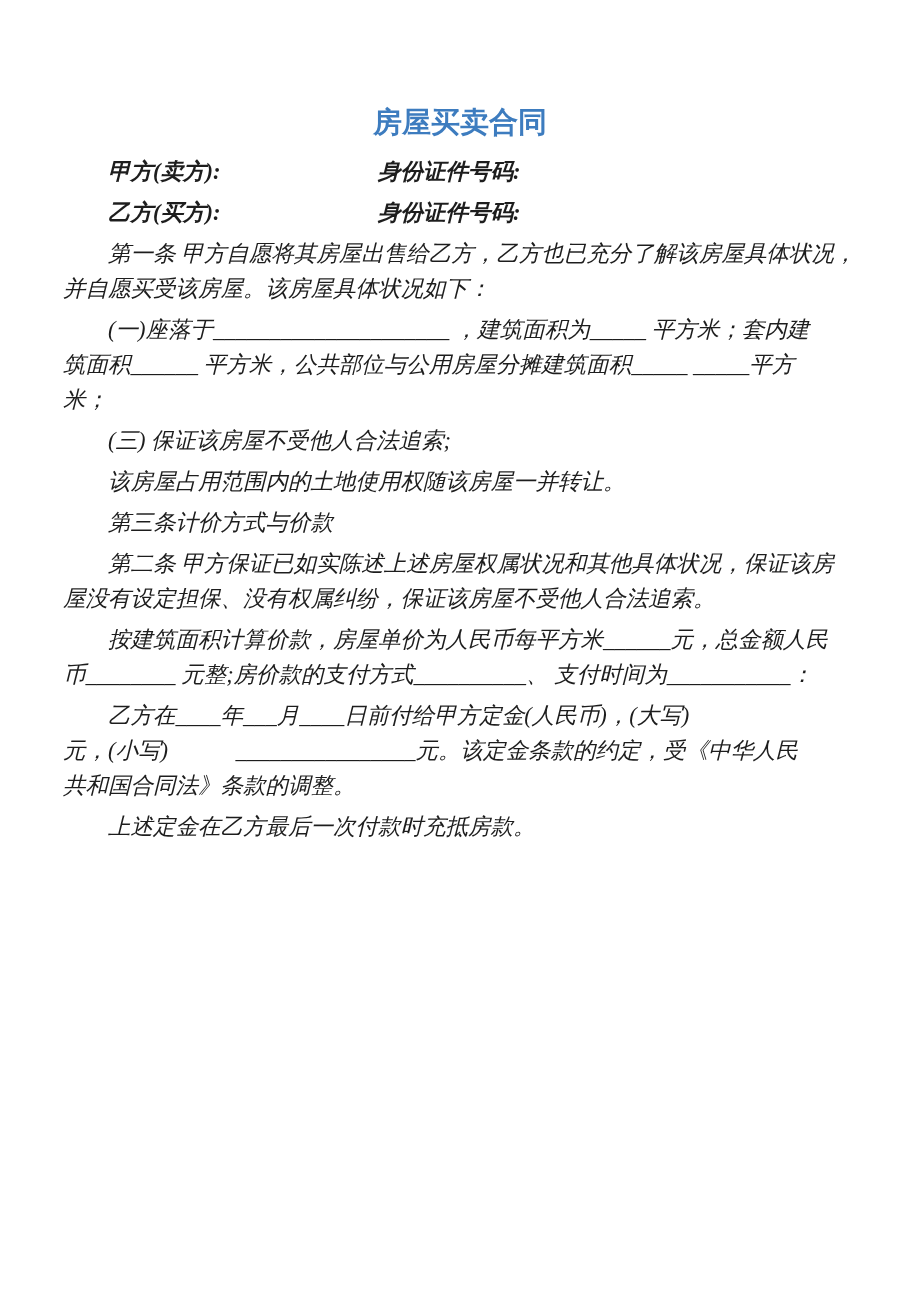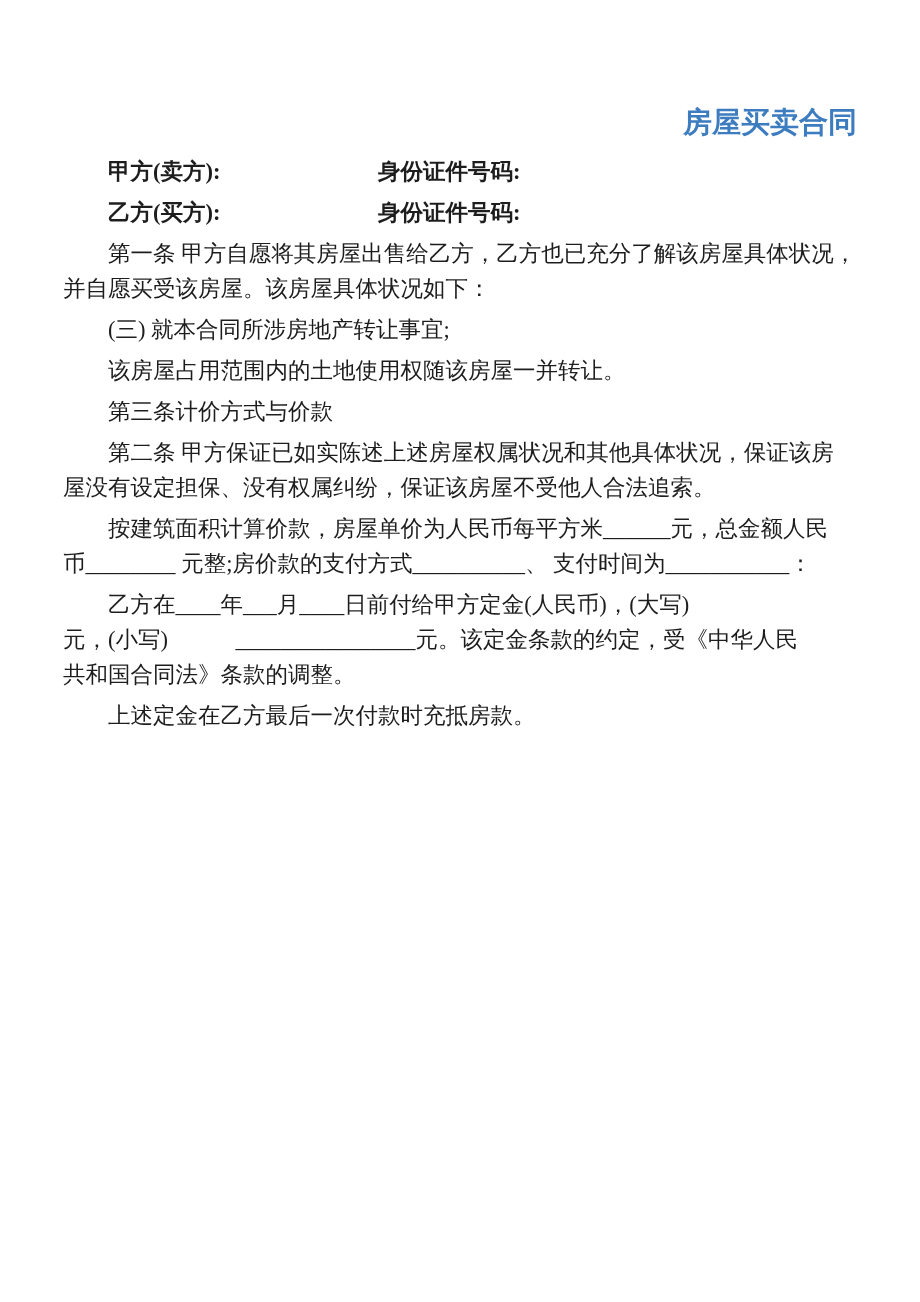--- a/index.html
+++ b/index.html
@@ -15,47 +15,51 @@
     box-sizing: border-box;
     width: 920px;
     height: 1302px;
     padding: 100px 63px 0 63px;
   }
   h1.doc-title {
     margin: 0 0 10px 0;
     font-size: 29px;
     line-height: 44px;
     font-weight: bold;
-    text-align: right;
+    text-align: center;
     color: #3d7cbf;
   }
   #doc-body p.para {
     margin: 6px 0;
     font-size: 22.5px;
     line-height: 35px;
     text-indent: 2em;
     white-space: pre-wrap;
     word-break: break-all;
     overflow-wrap: anywhere;
+    font-style: italic;
   }
   #doc-body p.para.bold {
     font-weight: bold;
   }
 </style>
 </head>
 <body style="background: rgb(255, 255, 255); color: rgb(29, 29, 29);">
 
 <div class="page">
   <h1 class="doc-title" style="color: rgb(61, 124, 191);">房屋买卖合同</h1>
   <div id="doc-body">
       <p class="para bold">甲方(卖方):　　　　　　　身份证件号码:</p>
       <p class="para bold">乙方(买方):　　　　　　　身份证件号码:</p>
       <p class="para">第一条 甲方自愿将其房屋出售给乙方，乙方也已充分了解该房屋具体状况，
 并自愿买受该房屋。该房屋具体状况如下：</p>
-      <p class="para">(三) 就本合同所涉房地产转让事宜;</p>
+      <p class="para">(一)座落于_____________________ ，建筑面积为_____ 平方米；套内建
+筑面积______ 平方米，公共部位与公用房屋分摊建筑面积_____ _____平方
+米；</p>
+      <p class="para">(三) 保证该房屋不受他人合法追索;</p>
       <p class="para">该房屋占用范围内的土地使用权随该房屋一并转让。</p>
       <p class="para">第三条计价方式与价款</p>
       <p class="para">第二条 甲方保证已如实陈述上述房屋权属状况和其他具体状况，保证该房
 屋没有设定担保、没有权属纠纷，保证该房屋不受他人合法追索。</p>
       <p class="para">按建筑面积计算价款，房屋单价为人民币每平方米______元，总金额人民
 币________ 元整;房价款的支付方式__________、 支付时间为___________：</p>
       <p class="para">乙方在____年___月____日前付给甲方定金(人民币)，(大写)
 元，(小写)　　　________________元。该定金条款的约定，受《中华人民
 共和国合同法》条款的调整。</p>
       <p class="para">上述定金在乙方最后一次付款时充抵房款。</p>

